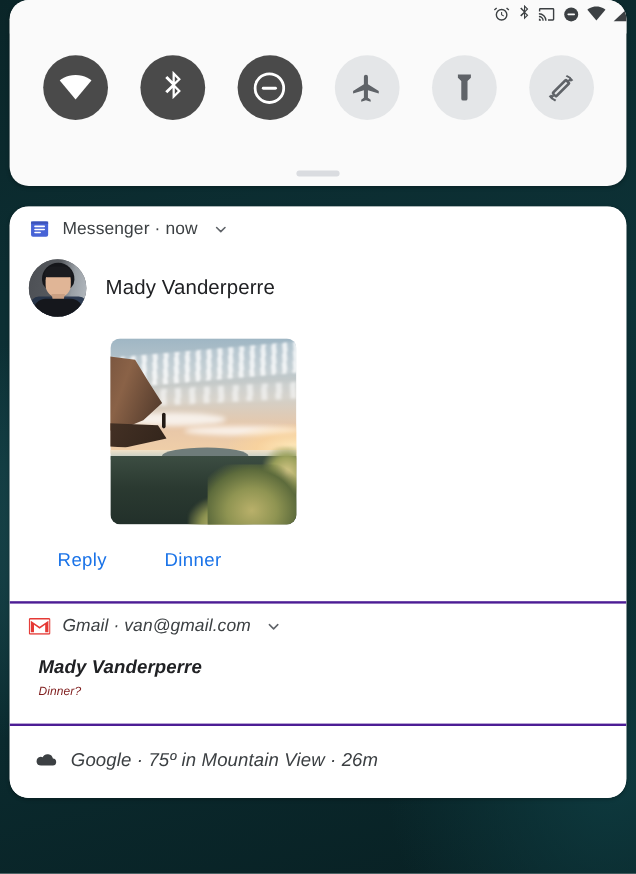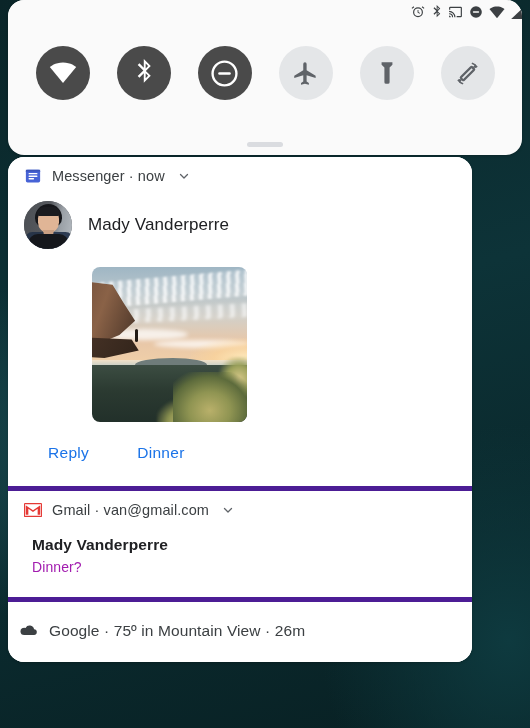--- a/index.html
+++ b/index.html
@@ -90,32 +90,32 @@
     width: 36px;
     height: 5px;
     border-radius: 3px;
     background: #dadce0;
   }
 
   
   .notif-stack {
     position: absolute;
     left: 8px;
-    top: 157px;
-    width: 464px;
+    top: 172px;
+    width: 514px;
     background: #ffffff;
     border-radius: 16px;
     box-shadow: 0 1px 3px rgba(0,0,0,0.22);
     overflow: hidden;
   }
   .notif {
     position: relative;
     background: #ffffff;
   }
-  .notif + .notif { border-top: 5px solid #4c1d95; }
+  .notif + .notif { border-top: 2px solid #4c1d95; font-style: italic; }
 
   .notif-header {
     display: flex;
     align-items: center;
     height: 38px;
     padding: 0 16px;
     gap: 10px;
   }
   .app-icon {
     width: 18px;
@@ -188,32 +188,32 @@
   
   .gm-body { padding: 4px 24px 18px 24px; }
   .gm-title {
     font-size: 15.5px;
     color: #202124;
     font-weight: 600;
     letter-spacing: 0.1px;
     line-height: 1.55;
   }
   .gm-text {
-    font-size: 14px;
-    color: #a21caf;
+    font-size: 10px;
+    color: #7f1d1d;
     letter-spacing: 0.1px;
     line-height: 1.55;
   }
 
   
   .goog-row {
     display: flex;
     align-items: center;
     gap: 11px;
-    padding: 20px 16px 22px 12px;
+    padding: 20px 16px 22px 22px;
   }
   .goog-text {
     font-size: 15.5px;
     color: #3c4043;
     letter-spacing: 0.1px;
   }
 
   
   .av-bg {
     position:absolute; inset:0;

